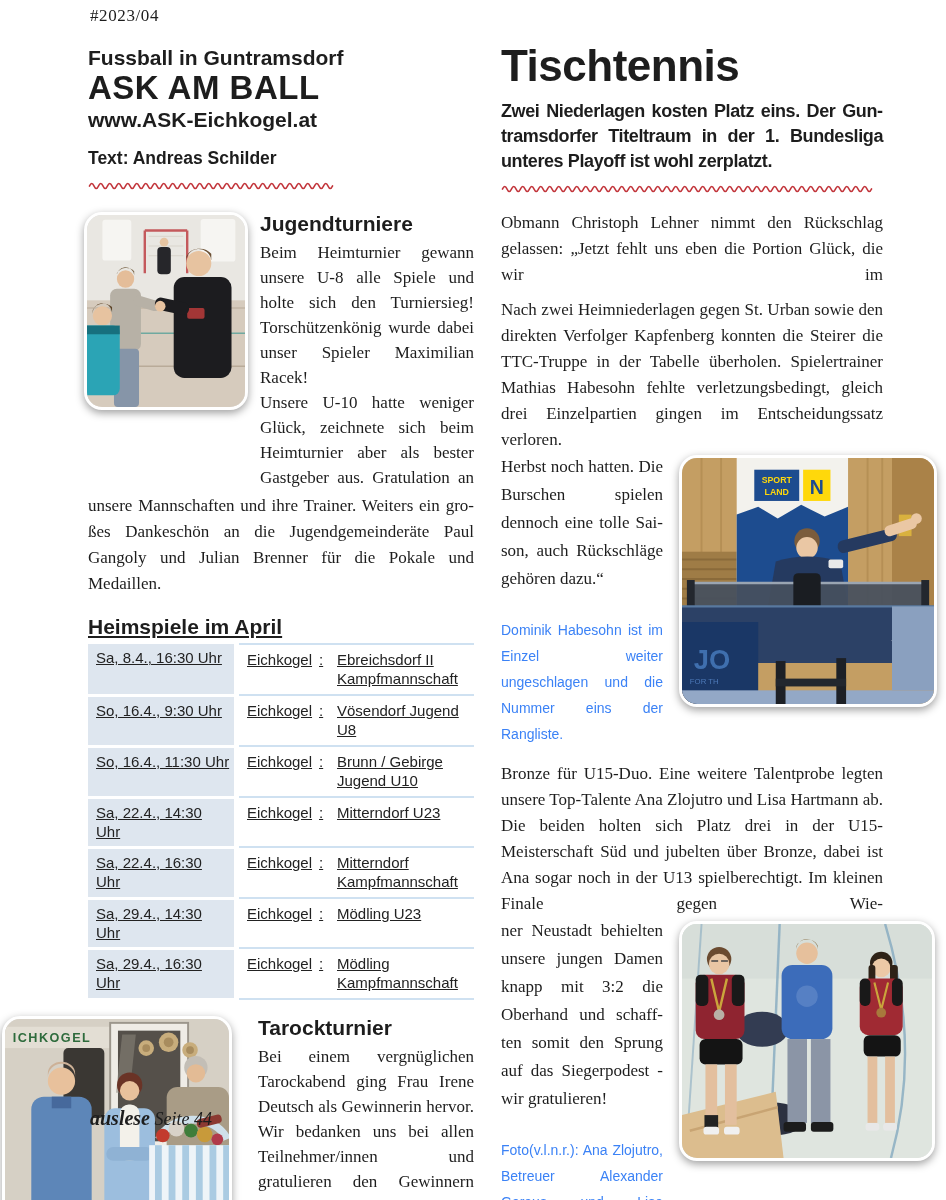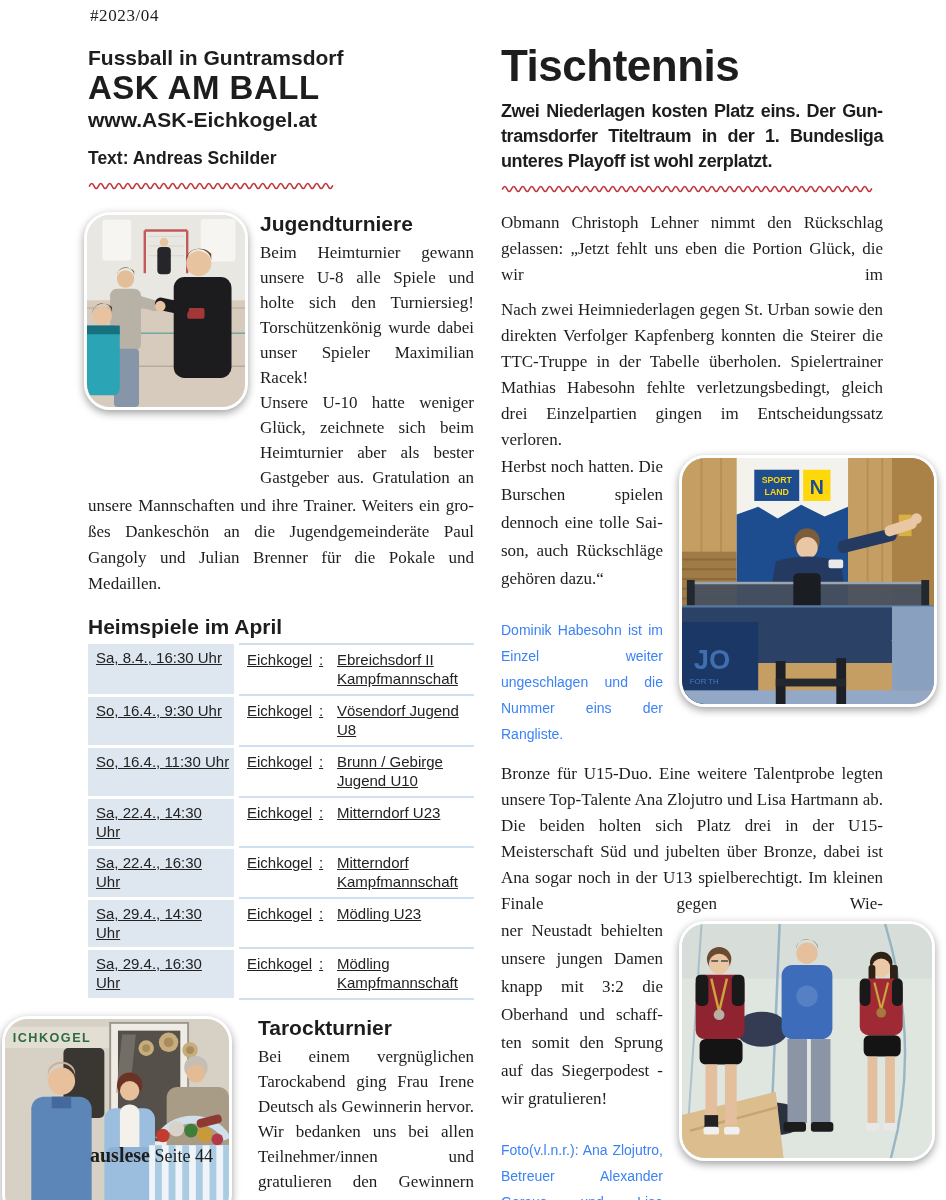--- a/index.html
+++ b/index.html
@@ -15,31 +15,31 @@
   .main-title{font-family:"Liberation Sans",sans-serif;font-weight:bold;font-size:33px;line-height:1.1;letter-spacing:.5px;}
   .website{font-family:"Liberation Sans",sans-serif;font-weight:bold;font-size:21px;line-height:1.15;margin-top:2px;}
   .byline{font-family:"Liberation Sans",sans-serif;font-weight:bold;font-size:17.5px;margin-top:15px;}
   svg.wavy{display:block;margin-top:11px;}
   svg.wavy path{fill:none;stroke:var(--accent,#c2353b);stroke-width:1.7;stroke-linecap:round;}
 
   .body{font-size:17px;line-height:26px;text-align:justify;margin:0;hyphens:manual;}
   .cont{text-align-last:justify;}
   h3{font-family:"Liberation Sans",sans-serif;font-size:21px;line-height:1.15;margin:0 0 4px 0;}
 
-  .photo{box-sizing:border-box;border:3px solid #fff;border-radius:26px;overflow:hidden;
+  .photo{box-sizing:border-box;border:3px solid #fff;border-radius:18px;overflow:hidden;
          box-shadow:0 3px 9px rgba(0,0,0,.38);background:#ddd;flex:none;}
   .photo svg{display:block;width:100%;height:100%;}
 
   .jug-row{display:flex;gap:12px;margin-top:21px;align-items:flex-start;}
   .photo1{width:164px;height:198px;margin-left:-4px;}
   .jug-text{width:214px;}
   .jug-text .body{line-height:25px;}
   .full-l{margin-top:3px;}
 
-  .tbl-head{margin-top:18px;}
+  .tbl-head{margin-top:18px;text-decoration:underline;}
   .match-table{font-family:"Liberation Sans",sans-serif;font-size:15px;line-height:19px;color:#222;}
   .match-row{display:flex;align-items:stretch;text-decoration:underline;}
   .cell-date{width:146px;flex:none;background:var(--cellbg,#dee6ef);padding:4px 4px 5px 8px;margin:1.5px 0;box-sizing:border-box;}
   .cell-match{flex:1;display:flex;margin-left:5px;padding:5px 0 6px 8px;border-bottom:2px solid var(--rule,#cfe1f1);}
   .match-row:first-child .cell-match{border-top:2px solid var(--rule,#cfe1f1);}
   .home{width:72px;flex:none;}
   .sep{width:18px;flex:none;text-align:left;}
   .away{flex:1;}
 
   .tarock-row{display:flex;gap:26px;margin-left:-86px;margin-top:16px;align-items:flex-start;}
@@ -55,21 +55,21 @@
   .p2full{margin-top:16px;}
   .p3full{margin-top:14px;}
   .tt-row{display:flex;gap:16px;align-items:flex-start;margin-top:0;}
   .tt-narrow{width:162px;flex:none;}
   .narrow-r{line-height:28px;}
   .caption{font-family:"Liberation Sans",sans-serif;font-size:14px;line-height:26px;
            text-align:justify;margin:24px 0 0 0;color:#3b82f6;}
   .photo2{width:258px;height:252px;margin-top:2px;}
   .photo3{width:256px;height:240px;margin-top:4px;}
 
-  .footer{position:absolute;left:90px;top:1144px;font-size:18px;}
+  .footer{position:absolute;left:90px;top:1107px;font-size:18px;font-style:italic;}
   .footer .mag{font-weight:bold;font-size:20px;}
 </style>
 </head>
 <body>
 
 <div class="issue">#2023/04</div>
 
 <div class="col-left">
   <div class="kicker">Fussball in Guntramsdorf</div>
   <div class="main-title">ASK AM BALL</div>

